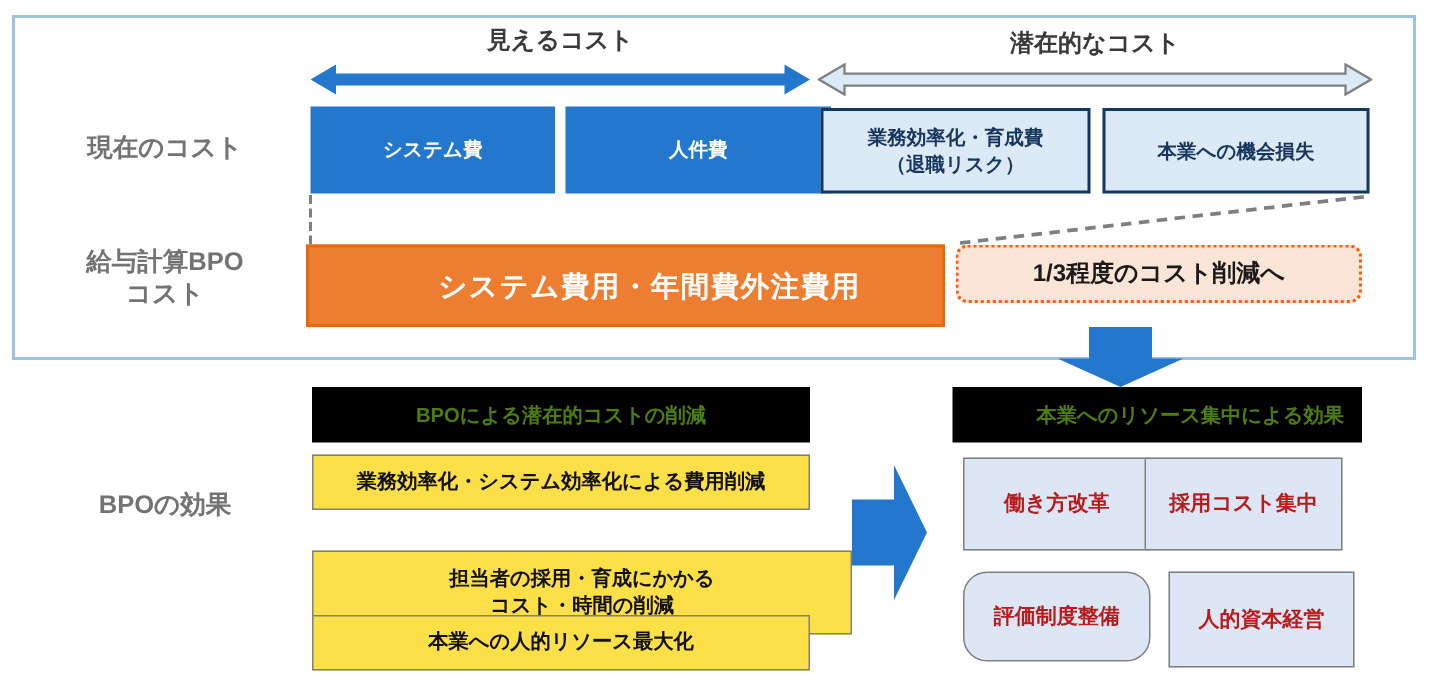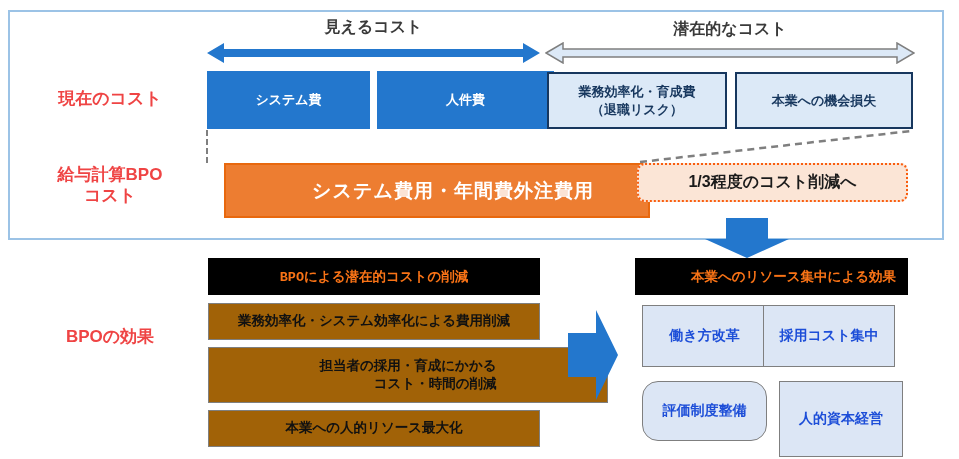--- a/index.html
+++ b/index.html
@@ -12,39 +12,39 @@
   .center{display:flex;align-items:center;justify-content:center;text-align:center;}
   .pre{white-space:pre-line;}
 
   
   .panel{left:8px;top:10px;width:936px;height:230px;border:2px solid #9CC3E6;background:#fff;}
 
   
   .arrow-title{font-weight:bold;font-size:16px;color:#3A3A3A;height:22px;}
 
   
-  .row-label{font-weight:bold;font-size:17px;color:#ef4444;line-height:1.25;}
+  .row-label{font-weight:bold;font-size:17px;color:#737373;line-height:1.25;}
 
   
   .blue-box{background:#2377CD;color:#ffffff;font-weight:bold;font-size:13px;}
 
   
   .navy-box{background:#DCE9F7;border:2.5px solid #17375E;color:#17375E;font-weight:bold;font-size:13px;line-height:1.35;}
 
   
   .orange-box{background:#ED7D31;border:2px solid #E8680E;color:#ffffff;font-weight:bold;font-size:19px;letter-spacing:1px;}
   .dotted-box{background:#FBE5D6;border:2.5px dotted #F95D0E;border-radius:8px;color:#1A1A1A;font-weight:bold;font-size:16px;}
 
   
   .dash-v{border-left:2px dashed #7F7F7F;}
 
   
-  .black-header{background:#000000;color:#f97316;font-weight:bold;font-size:13.5px;font-family:Liberation Mono, monospace;}
-  .gray-box{background:#a16207;border:1.5px solid #7F7F7F;color:#111111;font-weight:bold;font-size:13.5px;line-height:1.35;text-align:right;}
-  .cell-box{background:#DCE6F5;border:1.5px solid #7F7F7F;color:#1d4ed8;font-weight:bold;font-size:14px;}
+  .black-header{background:#000000;color:#4d7c0f;font-weight:bold;font-size:13.5px;}
+  .gray-box{background:#fde047;border:1.5px solid #7F7F7F;color:#111111;font-weight:bold;font-size:13.5px;line-height:1.35;}
+  .cell-box{background:#DCE6F5;border:1.5px solid #7F7F7F;color:#b91c1c;font-weight:bold;font-size:14px;}
 </style>
 </head>
 <body>
 
 <div class="abs panel"></div>
 
 <div class="abs arrow-title center" style="left:207px;top:16px;width:333px;">見えるコスト</div>
 <svg class="abs" style="left:207px;top:42px;" width="333" height="22" viewBox="0 0 333 22">
   <polygon points="0,11 17,1 17,7 316,7 316,1 333,11 316,21 316,15 17,15 17,21" fill="#2377CD"></polygon>
 </svg>
@@ -61,36 +61,36 @@
 （退職リスク）</div>
 <div class="abs navy-box center" style="left:735px;top:72px;width:178px;height:57px;">本業への機会損失</div>
 
 <div class="abs dash-v" style="left:206px;top:130px;width:0;height:33px;"></div>
 <svg class="abs" style="left:635px;top:126px;" width="280" height="40" viewBox="0 0 280 40">
   <line x1="5" y1="36" x2="276" y2="5" stroke="#7F7F7F" stroke-width="2.5" stroke-dasharray="7,5"></line>
 </svg>
 
 <div class="abs row-label center pre" style="left:30px;top:160px;width:160px;height:50px;">給与計算BPO
 コスト</div>
-<div class="abs orange-box center" style="left:224px;top:163px;width:426px;height:55px;padding-left:32px;">システム費用・年間費外注費用</div>
+<div class="abs orange-box center" style="left:204px;top:163px;width:426px;height:55px;padding-left:32px;">システム費用・年間費外注費用</div>
 <div class="abs dotted-box center" style="left:637px;top:163px;width:271px;height:39px;">1/3程度のコスト削減へ</div>
 
 <svg class="abs" style="left:705px;top:218px;" width="84" height="40" viewBox="0 0 84 40">
   <polygon points="21,0 63,0 63,21 84,21 42,40 0,21 21,21" fill="#2377CD"></polygon>
 </svg>
 
 <div class="abs row-label center" style="left:30px;top:326px;width:160px;height:22px;">BPOの効果</div>
 
 <div class="abs black-header center" style="left:208px;top:258px;width:332px;height:37px;">BPOによる潜在的コストの削減</div>
 <div class="abs gray-box center" style="left:208px;top:303px;width:332px;height:37px;">業務効率化・システム効率化による費用削減</div>
-<div class="abs gray-box center pre" style="left:208px;top:347px;width:400px;height:56px;">担当者の採用・育成にかかる
+<div class="abs gray-box center pre" style="left:208px;top:367px;width:360px;height:56px;">担当者の採用・育成にかかる
 コスト・時間の削減</div>
 <div class="abs gray-box center" style="left:208px;top:410px;width:332px;height:37px;">本業への人的リソース最大化</div>
 
 <svg class="abs" style="left:568px;top:310px;" width="50" height="90" viewBox="0 0 50 90">
   <polygon points="0,23 28,23 28,0 50,45 28,90 28,67 0,67" fill="#2377CD"></polygon>
 </svg>
 
 <div class="abs black-header center" style="left:635px;top:258px;width:273px;height:37px;padding-left:44px;">本業へのリソース集中による効果</div>
 <div class="abs cell-box center" style="left:642px;top:305px;width:125px;height:62px;">働き方改革</div>
 <div class="abs cell-box center" style="left:763px;top:305px;width:132px;height:62px;font-family:Liberation Serif, serif;">採用コスト集中</div>
 <div class="abs cell-box center" style="left:642px;top:381px;width:125px;height:60px;border-radius:16px;">評価制度整備</div>
-<div class="abs cell-box center" style="left:779px;top:381px;width:124px;height:76px;">人的資本経営</div>
+<div class="abs cell-box center" style="left:779px;top:381px;width:124px;height:64px;">人的資本経営</div>
 
 </body></html>

